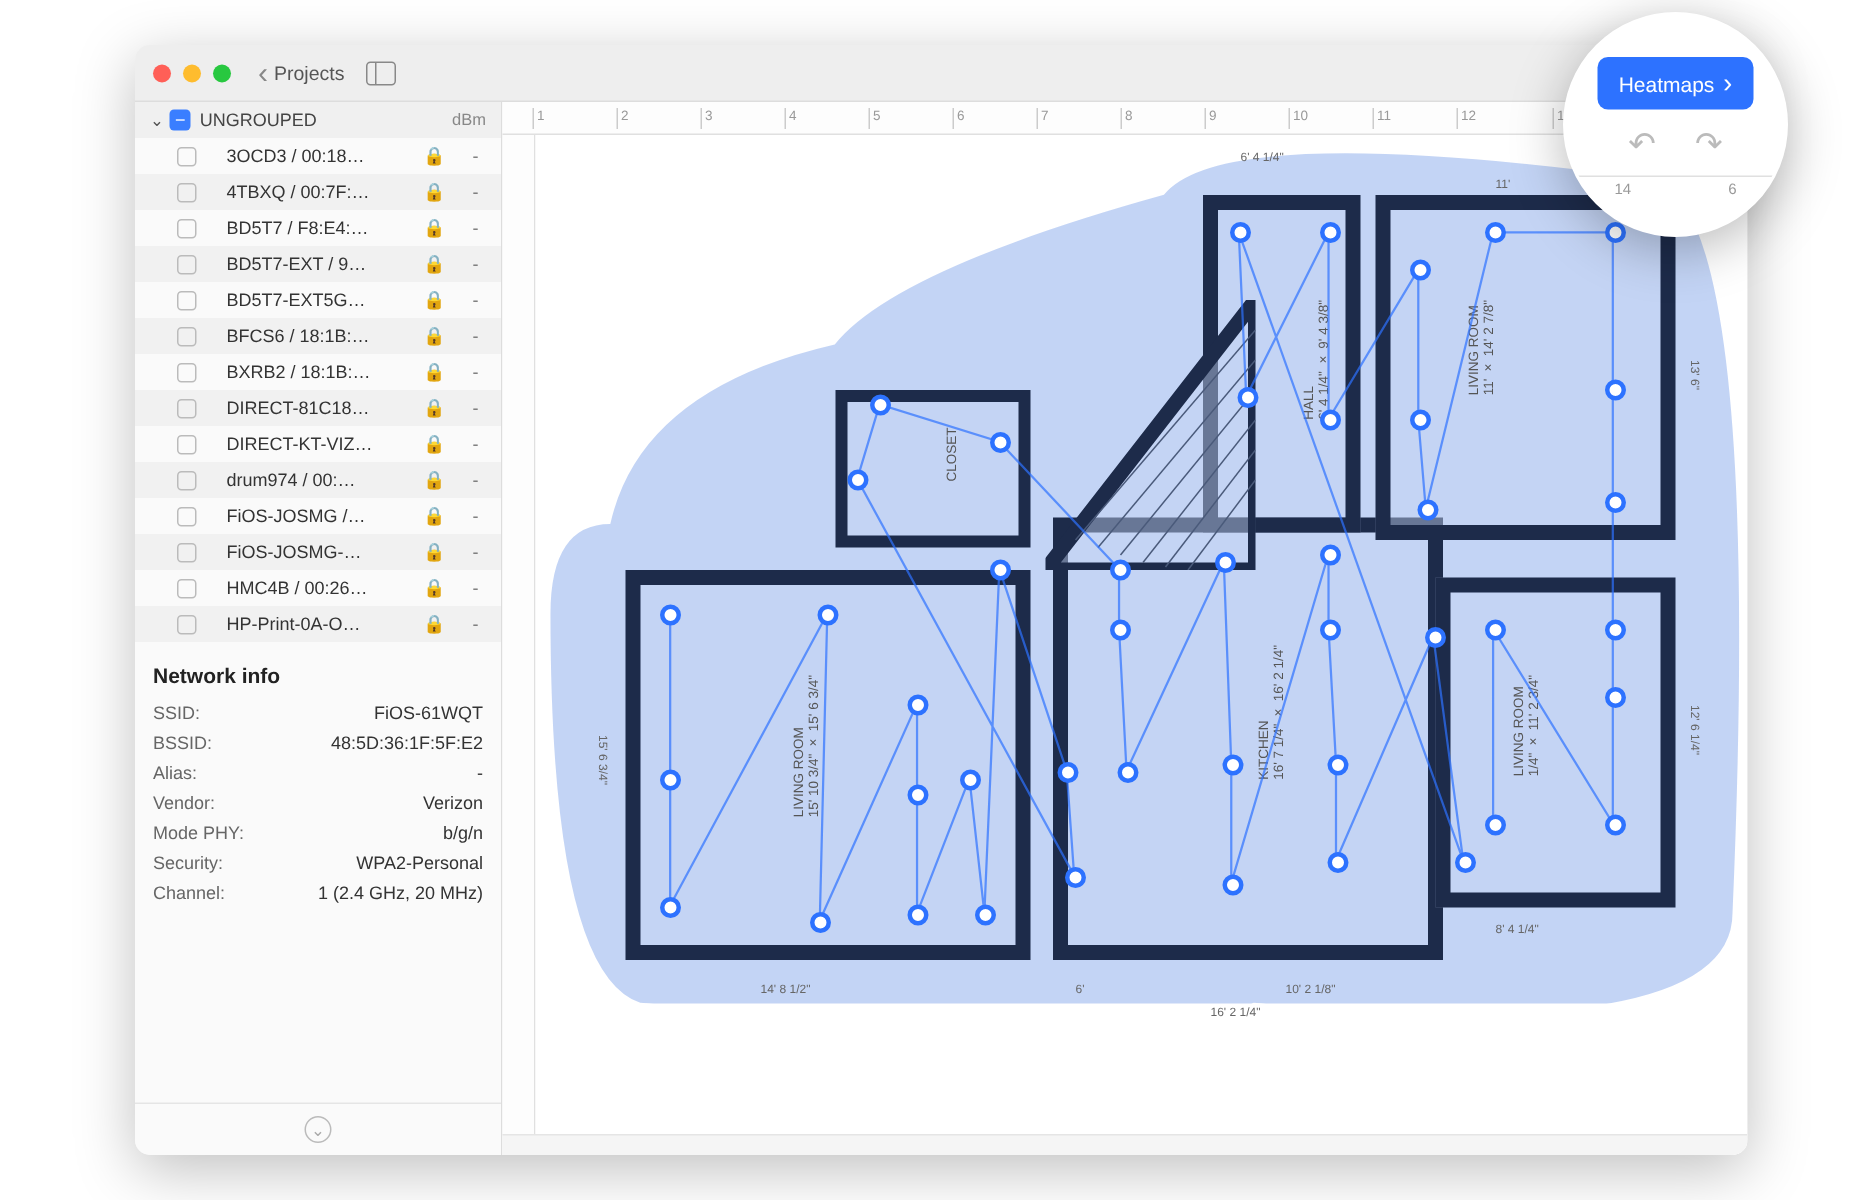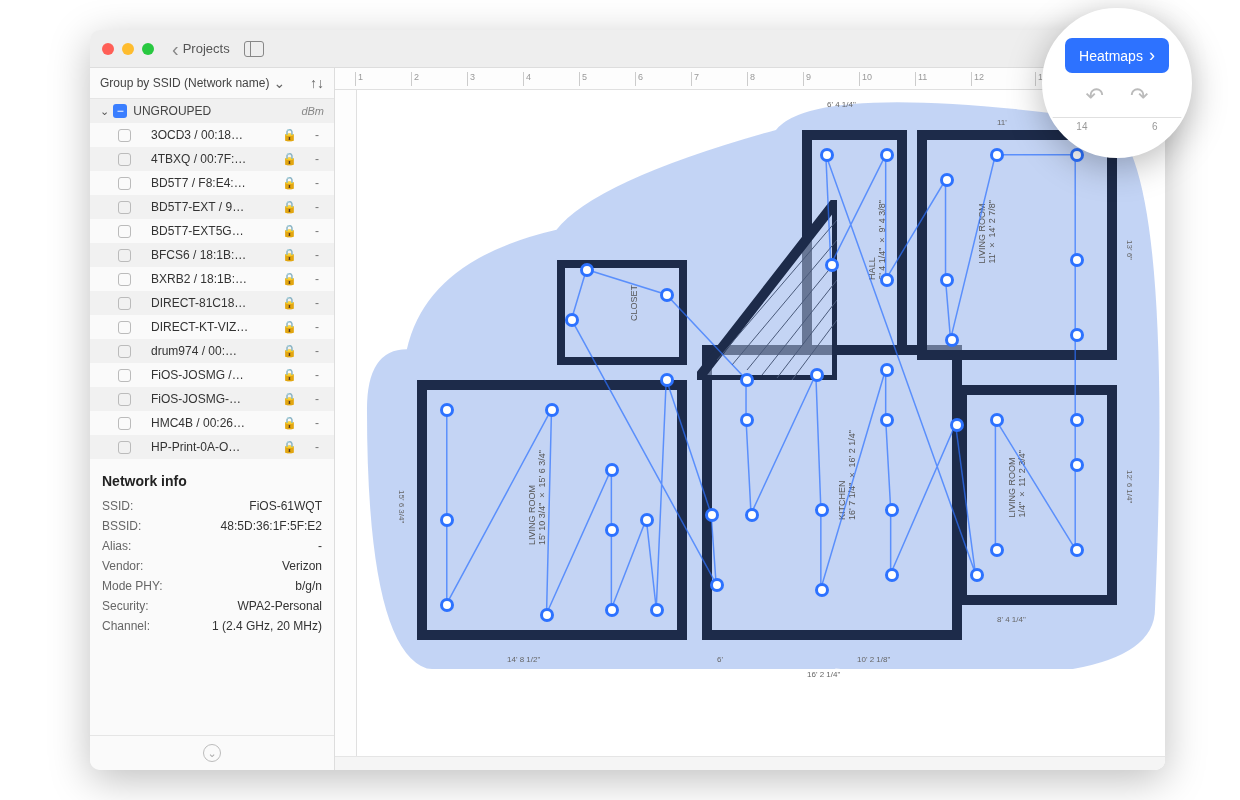--- a/index.html
+++ b/index.html
@@ -34,21 +34,21 @@
 
 .body { flex: 1; display: flex; overflow: hidden; }
 .sidebar { width: 245px; background: #fafafa; border-right: 1px solid #ddd; display: flex; flex-direction: column; }
 .group-by { padding: 7px 10px; border-bottom: 1px solid #e5e5e5; display: flex; align-items: center; font-size: 12px; color: #444; }
 .group-by .chev-down::after { content: "⌄"; font-size: 14px; margin-left: 4px; color: #666; }
 .sort-icon { margin-left: auto; font-size: 14px; color: #666; cursor: pointer; }
 
 .net-header { display: flex; align-items: center; padding: 5px 10px; font-size: 12px; color: #444; background: #f0f0f0; }
 .disclosure { font-size: 11px; color: #555; margin-right: 4px; cursor: pointer; }
 .minus-box { width: 14px; height: 14px; background: #3a7eff; border-radius: 3px; color: #fff; display: flex; align-items: center; justify-content: center; font-size: 12px; line-height: 1; margin-right: 6px; }
-.dbm { margin-left: auto; color: #888; font-size: 11px; font-style: italic; }
+.dbm { margin-left: auto; color: #888; font-size: 11px; }
 
 .net-list { flex: 0 0 auto; }
 .net-row { display: flex; align-items: center; padding: 4px 10px 4px 28px; font-size: 12px; color: #333; height: 24px; gap: 12px; }
 .net-row.alt { background: #f1f1f1; }
 .checkbox { width: 13px; height: 13px; border: 1px solid #bbb; border-radius: 3px; margin-right: 8px; flex-shrink: 0; }
 .net-name { flex: 1; white-space: nowrap; overflow: hidden; text-overflow: ellipsis; }
 .lock-icon { width: 10px; color: #999; margin: 0 6px; }
 .dash { color: #777; width: 14px; text-align: center; }
 
 .netinfo { padding: 14px 12px; }
@@ -103,25 +103,20 @@
       <span>Projects</span>
     </div>
     <div class="sidebar-toggle"></div>
     <div style="width:160px"></div>
   </div>
 
 
   <div class="body">
 
     <div class="sidebar">
-      <div class="group-by">
-        <span>Group by SSID (Network name)</span>
-        <span class="chev-down"></span>
-        <span class="sort-icon">↑↓</span>
-      </div>
       <div class="net-header">
         <span class="disclosure">⌄</span>
         <span class="minus-box">−</span>
         <span>UNGROUPED</span>
         <span class="dbm">dBm</span>
       </div>
       <div class="net-list" id="net-list">
           <div class="net-row">
             <span class="checkbox"></span>
             <span class="net-name">3OCD3 / 00:18…</span>

